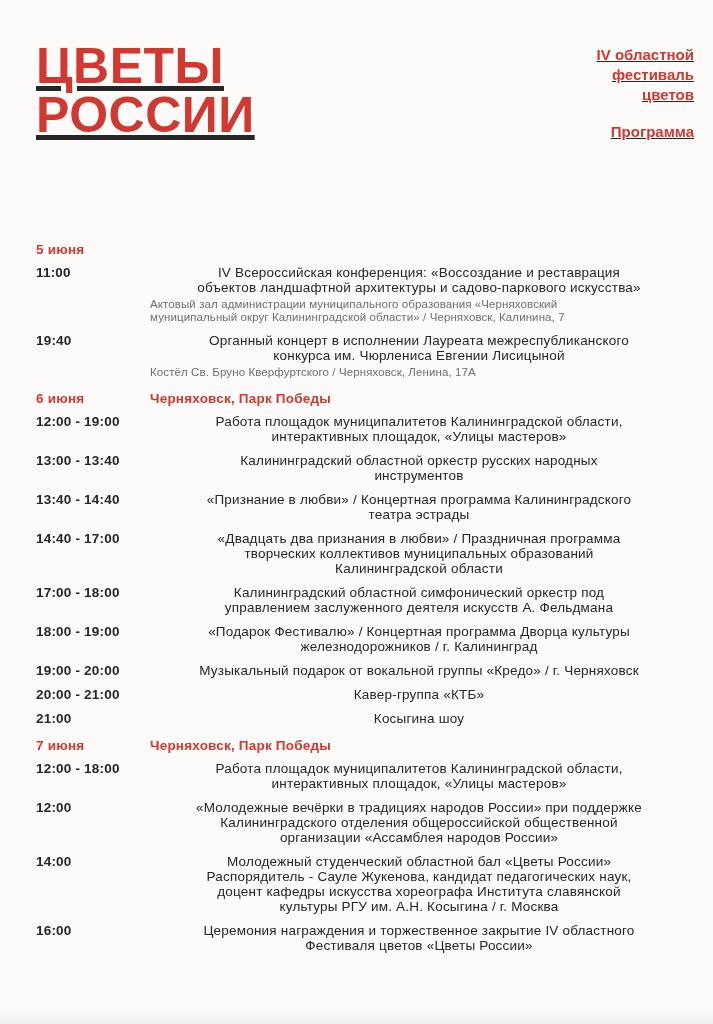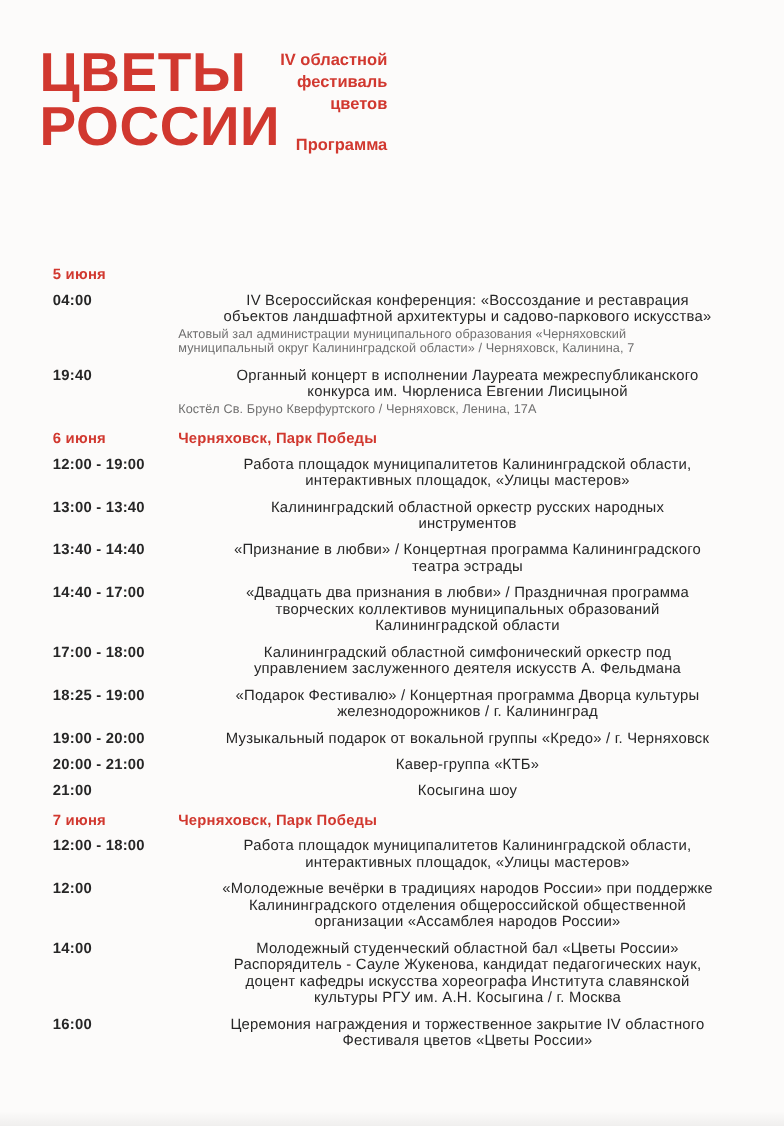--- a/index.html
+++ b/index.html
@@ -15,39 +15,40 @@
     background:var(--bg);
     overflow:hidden;position:relative;
     font-family:"Liberation Sans", sans-serif;
     color:var(--dark);
   }
   .page::after{ 
     content:"";position:absolute;left:0;right:0;bottom:0;height:14px;
     background:linear-gradient(to bottom, rgba(0,0,0,0), rgba(0,0,0,0.05));
   }
   .header{
-    display:flex;align-items:flex-start;
+    display:flex;justify-content:space-between;align-items:flex-start;
     padding:42px 19px 0 36px;
+    text-decoration:underline;
   }
   .logo{
     margin:0;color:var(--red);
     font-size:50px;font-weight:bold;line-height:49px;letter-spacing:0.5px;
   }
   .logo span{display:block;}
   .header-right{
     text-align:right;color:var(--red);font-weight:bold;
     font-size:15px;line-height:20px;padding-top:3px;
   }
   .fest-subtitle{white-space:pre-line;}
   .program-label{margin-top:17px;}
   .schedule{margin-top:100px;}
   .row{display:flex;padding:0 25px 0 36px;}
   .col-time{width:114px;flex:none;font-weight:bold;font-size:13.5px;line-height:15px;letter-spacing:0.2px;}
   .col-body{flex:1;min-width:0;}
-  .section{margin-top:12px;padding-left:12px;}
+  .section{margin-top:12px;}
   .section:first-child{margin-top:0;}
   .section-head{margin-bottom:8px;}
   .section-head .date,
   .section-head .location{color:var(--red);font-weight:bold;font-size:13.5px;line-height:15px;letter-spacing:0.2px;}
   .event{margin-bottom:9px;}
   .title{
     font-size:13.5px;line-height:15px;letter-spacing:0.2px;
     white-space:pre-line;color:var(--dark);text-align:center;
   }
   .venue{
@@ -73,21 +74,21 @@
   </header>
 
   <main class="schedule">
   <section class="section">
     <div class="row section-head">
       <div class="col-time date">5 июня</div>
       <div class="col-body location"></div>
     </div>
     <div class="events">
   <div class="row event">
-    <div class="col-time time">04:00</div>
+    <div class="col-time time">11:00</div>
     <div class="col-body">
       <div class="title">IV Всероссийская конференция: «Воссоздание и реставрация
 объектов ландшафтной архитектуры и садово-паркового искусства»</div>
       <div class="venue">Актовый зал администрации муниципального образования «Черняховский
 муниципальный округ Калининградской области» / Черняховск, Калинина, 7</div>
     </div>
   </div>
 
   <div class="row event">
     <div class="col-time time">19:40</div>
@@ -147,21 +148,21 @@
   <div class="row event">
     <div class="col-time time">17:00 - 18:00</div>
     <div class="col-body">
       <div class="title">Калининградский областной симфонический оркестр под
 управлением заслуженного деятеля искусств А. Фельдмана</div>
 
     </div>
   </div>
 
   <div class="row event">
-    <div class="col-time time">18:25 - 19:00</div>
+    <div class="col-time time">18:00 - 19:00</div>
     <div class="col-body">
       <div class="title">«Подарок Фестивалю» / Концертная программа Дворца культуры
 железнодорожников / г. Калининград</div>
 
     </div>
   </div>
 
   <div class="row event">
     <div class="col-time time">19:00 - 20:00</div>
     <div class="col-body">

